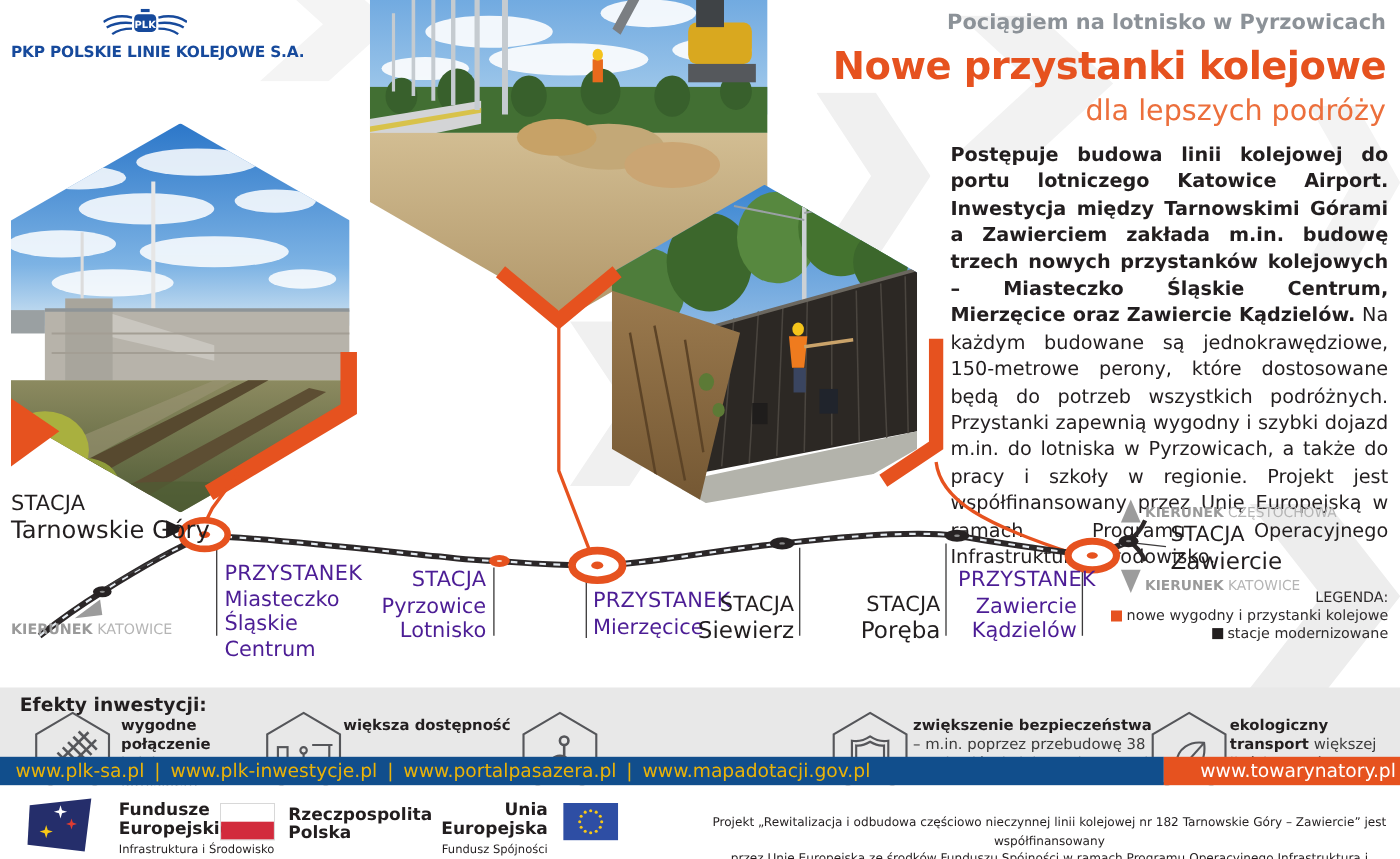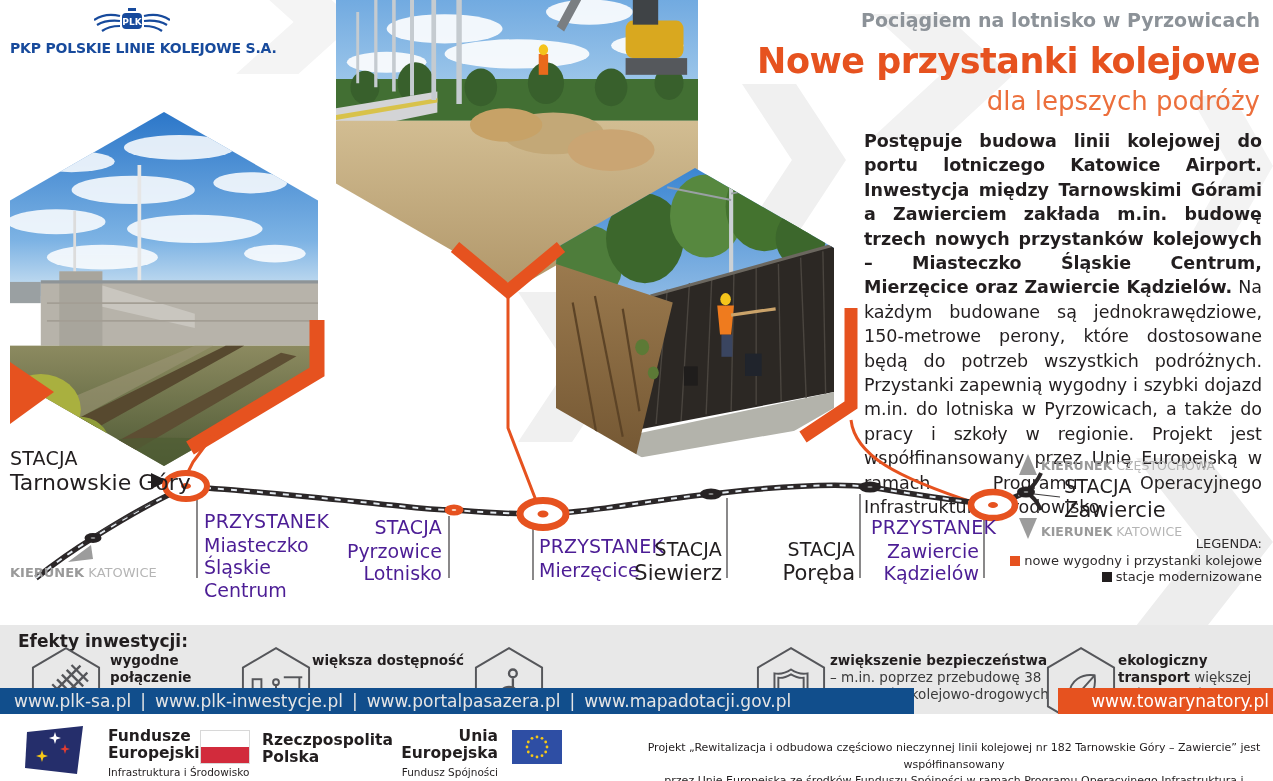--- a/index.html
+++ b/index.html
@@ -31,21 +31,21 @@
   .legend{position:absolute;right:11px;top:536px;z-index:5;text-align:right;font-size:13px;color:#2e2b2c;line-height:16.5px;}
   .legend .sq{display:inline-block;width:10px;height:10px;margin:0 4px -1px 0;}
   
   .effects{left:0;top:625px;width:1273px;height:93px;background:#e8e8e8;z-index:2;}
   .fx-head{position:absolute;left:18px;top:6px;font-size:17px;font-weight:bold;color:#221e1f;}
   .fx-hex{position:absolute;top:21px;}
   .fx-txt{position:absolute;top:27px;font-size:13.5px;line-height:17px;color:#3a3a3a;}
   .fx-txt b{color:#221e1f;display:block;}
   .fx-txt.inlinetitle b{display:inline;}
   
-  .bar-navy{left:0;top:688px;width:914px;height:26px;background:#114e8c;z-index:2;color:#e5e5e5;
+  .bar-navy{left:0;top:688px;width:1058px;height:26px;background:#114e8c;z-index:2;color:#eab308;
             font-size:17px;line-height:26px;padding-left:14px;box-sizing:border-box;white-space:nowrap;}
   .bar-orange{left:1058px;top:688px;width:215px;height:26px;background:#e6521f;z-index:2;color:#fff;
             font-size:17px;line-height:26px;text-align:right;padding-right:4px;box-sizing:border-box;}
   .bar-navy .sep{padding:0 9px;}
   .bar-navy span{cursor:pointer;}
   
   .partners{left:0;top:714px;width:1273px;height:67px;background:#fff;z-index:2;}
   .p-title{font-size:15.5px;font-weight:bold;color:#221e1f;line-height:1.12;}
   .p-sub{font-size:10.5px;color:#221e1f;margin-top:3px;}
   .flag-pl{position:absolute;left:200px;top:16px;width:50px;height:34px;border:1px solid #d8d8d8;box-sizing:border-box;}

